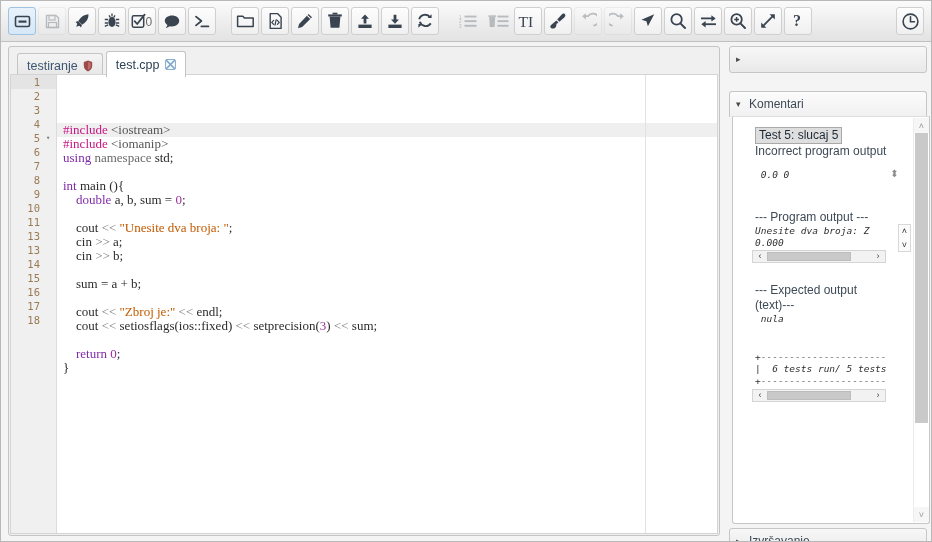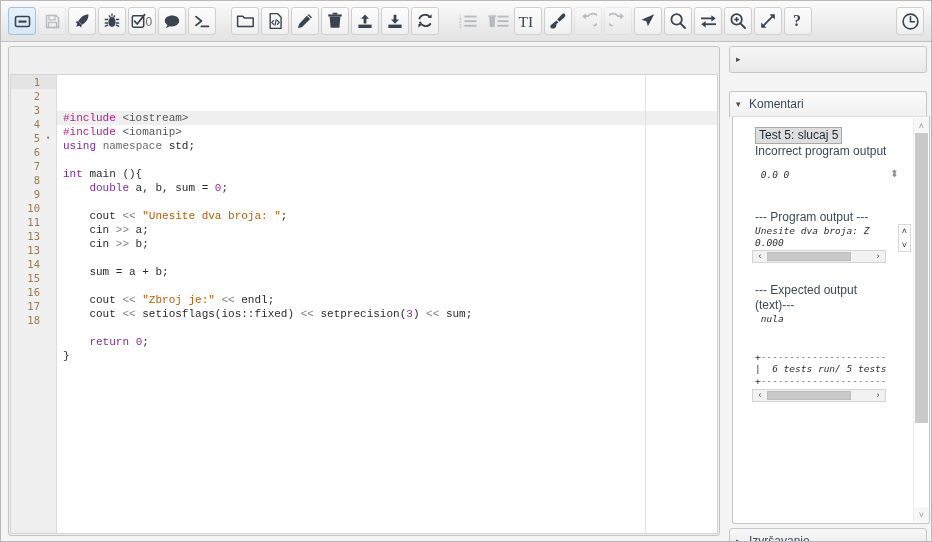--- a/index.html
+++ b/index.html
@@ -114,22 +114,22 @@
   }
   #gutter .gl.hl { background: #e4e4e4; }
   #gutter .fold {
     position: absolute; right: 4px;
     width: 8px; height: 14px;
     font-size: 7px; color: #777;
     line-height: 15px; text-align: center;
   }
   #code-lines {
     position: absolute; left: 46px; top: 0; right: 0; bottom: 0;
-    font-family: Liberation Mono, monospace;
-    font-size: 11px;
+    font-family: Liberation Serif, serif;
+    font-size: 13px;
     white-space: pre;
     overflow: hidden;
   }
   #code-lines .cl {
     height: 14px; line-height: 14px;
     padding-left: 6px;
   }
   #code-lines .cl.hl { background: #efefef; }
   #print-margin {
     position: absolute;
@@ -461,20 +461,40 @@
 
     <div class="tbtn framed" id="clock-btn">
       <svg width="19" height="19" viewBox="0 0 19 19">
           <circle cx="9.5" cy="9.5" r="7.4" fill="none" stroke="#3a4450" stroke-width="1.6"></circle>
           <path d="M9.5 4.8v5h4" fill="none" stroke="#3a4450" stroke-width="1.6" stroke-linecap="round"></path>
         </svg>
     </div>
   </div>
 
   <div id="editor-panel">
+    <div id="tabbar">
+      <div class="tab">
+        <span class="tlabel">testiranje</span>
+        <span class="ticon">
+          <svg width="10" height="12" viewBox="0 0 10 12">
+              <path d="M5 .6 9.2 2v4.1c0 2.6-1.8 4.6-4.2 5.3C2.6 10.7.8 8.7.8 6.1V2z" fill="#9b4a4a"></path>
+              <path d="M5 2 7.8 3v3.1c0 1.8-1.2 3.2-2.8 3.8V2z" fill="#c06a6a"></path>
+            </svg>
+        </span>
+      </div>
+      <div class="tab sel">
+        <span class="tlabel">test.cpp</span>
+        <span class="ticon">
+          <svg width="11" height="11" viewBox="0 0 11 11">
+              <path d="M1.4 1.4 9.6 9.6M9.6 1.4 1.4 9.6" stroke="#7fa8cc" stroke-width="1.5" stroke-linecap="round"></path>
+              <rect x="0.6" y="0.6" width="9.8" height="9.8" fill="none" stroke="#7fa8cc" stroke-width="1" rx="1"></rect>
+            </svg>
+        </span>
+      </div>
+    </div>
 
     <div id="code-area">
       <div id="gutter">
           <div class="gl hl">1</div>
           <div class="gl">2</div>
           <div class="gl">3</div>
           <div class="gl">4</div>
           <div class="gl" style="position: relative;">5<span class="fold">▾</span></div>
           <div class="gl">6</div>
           <div class="gl">7</div>

